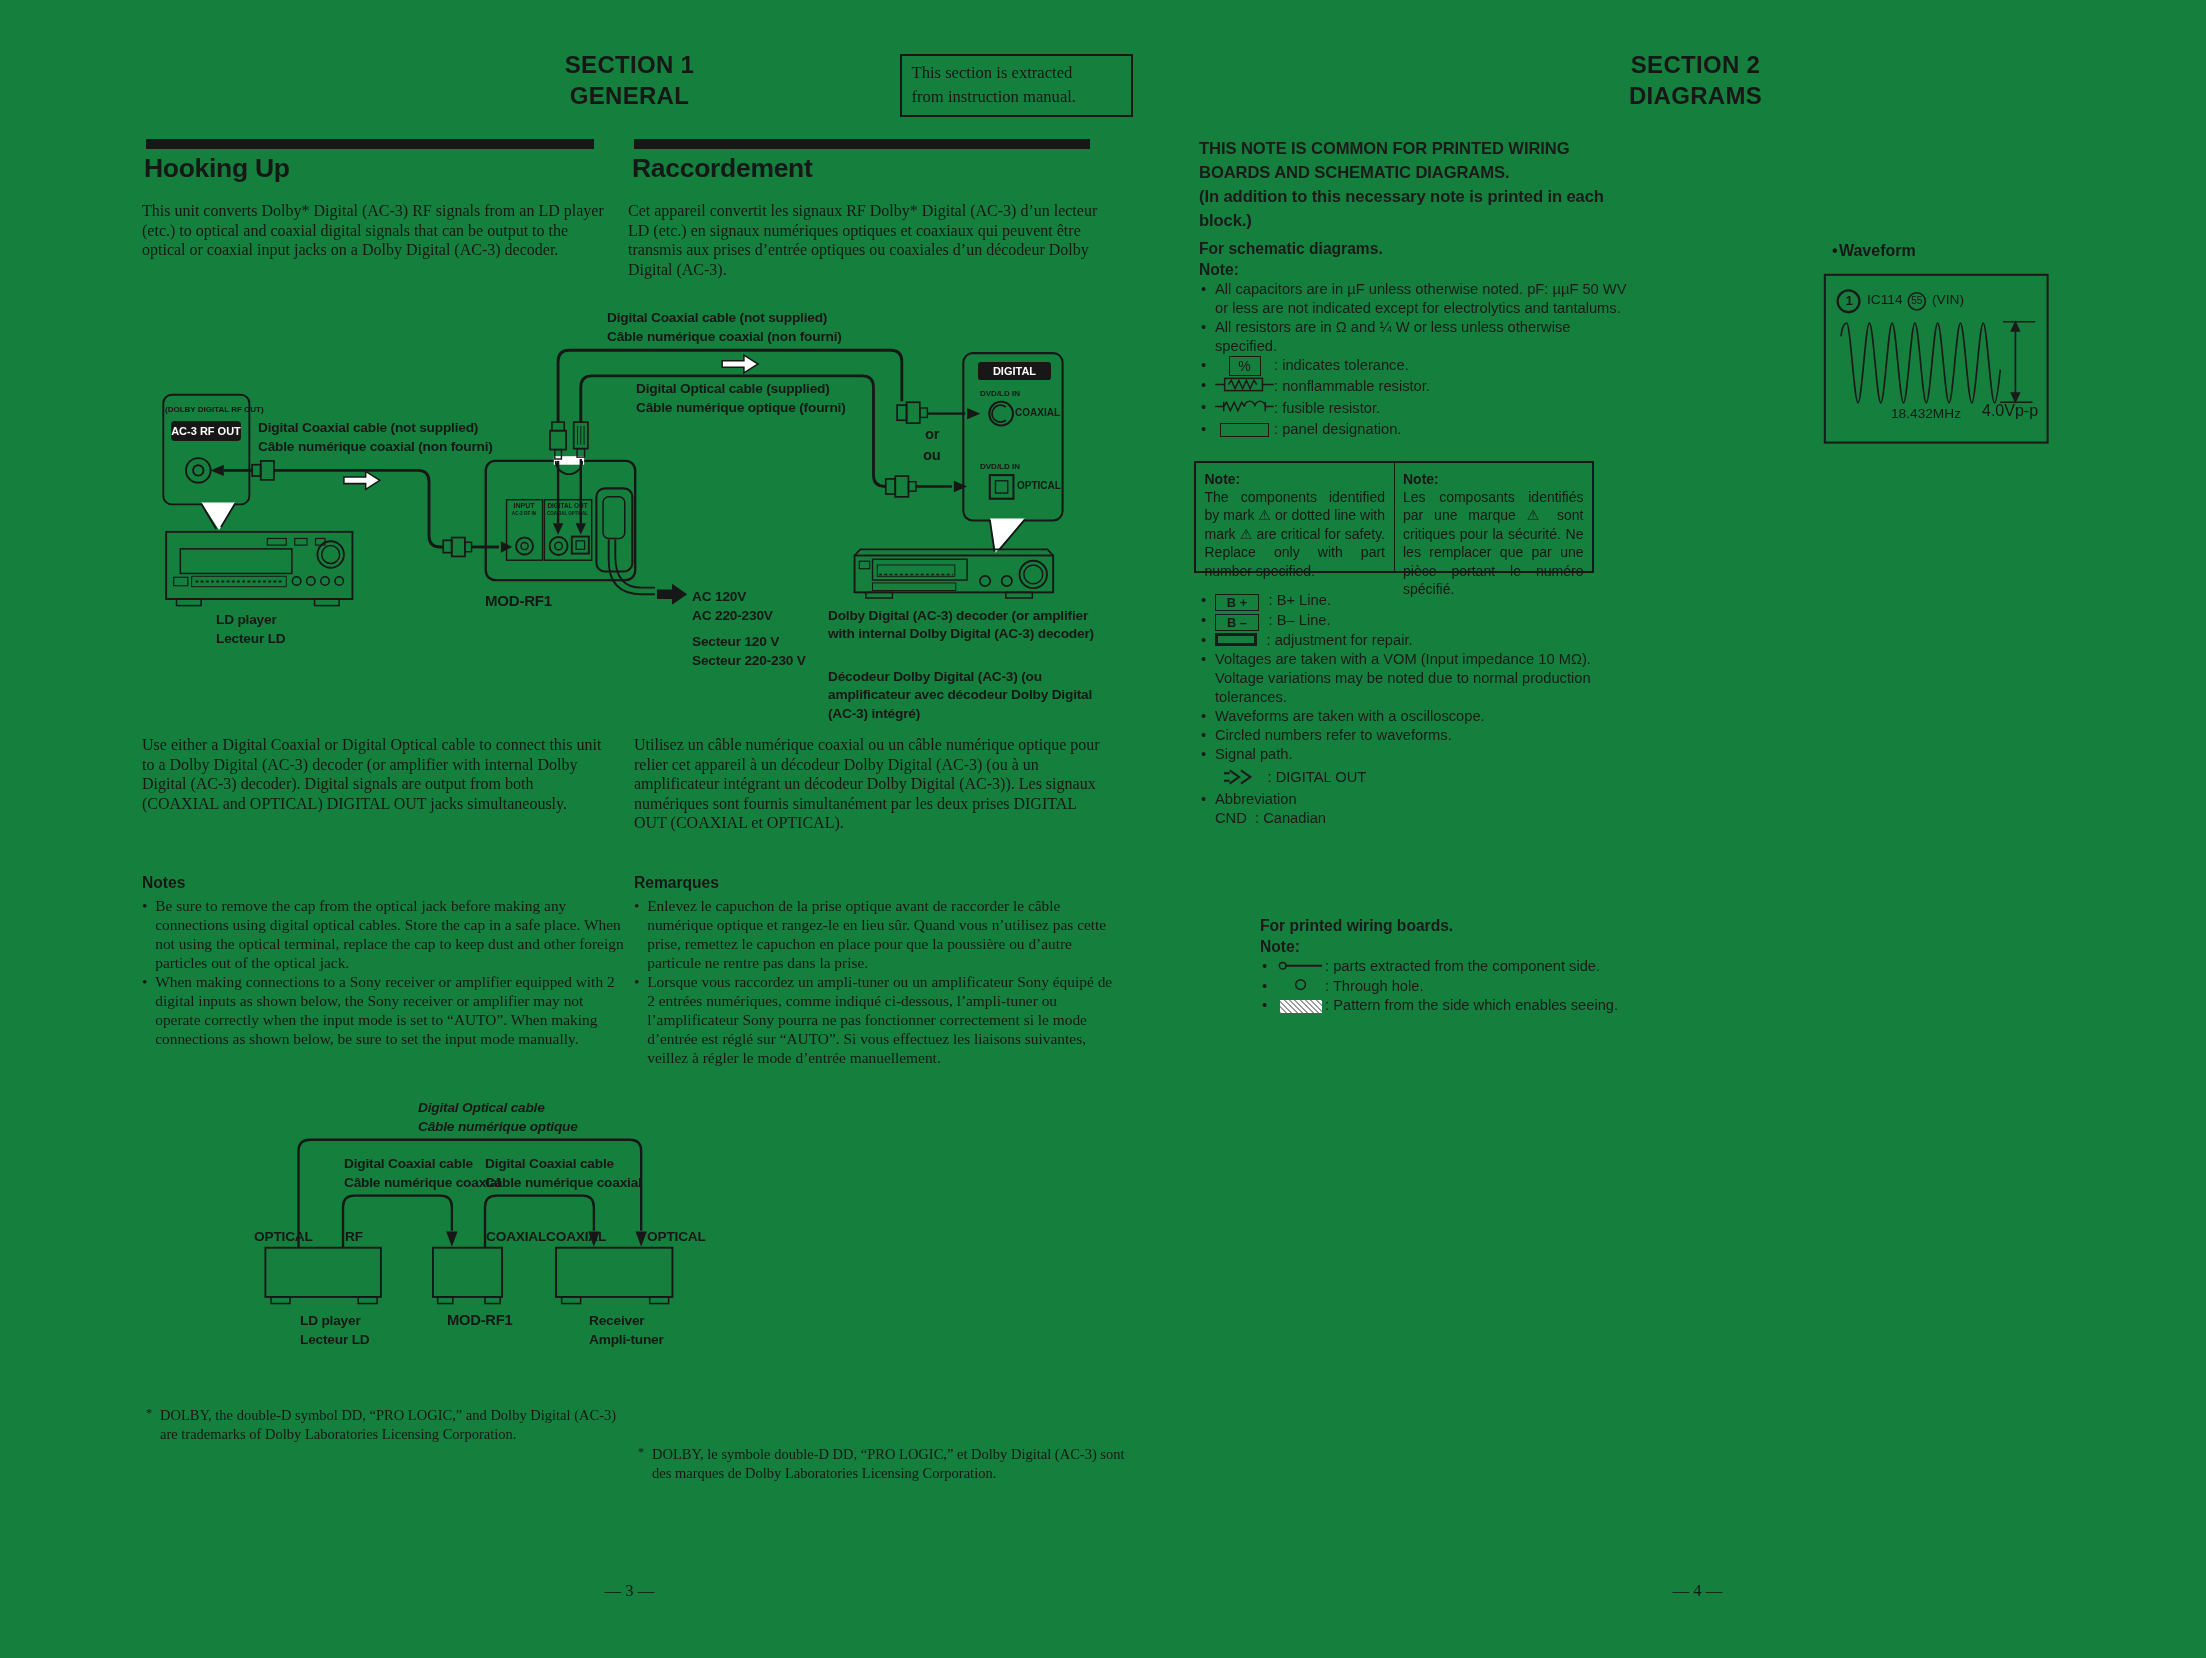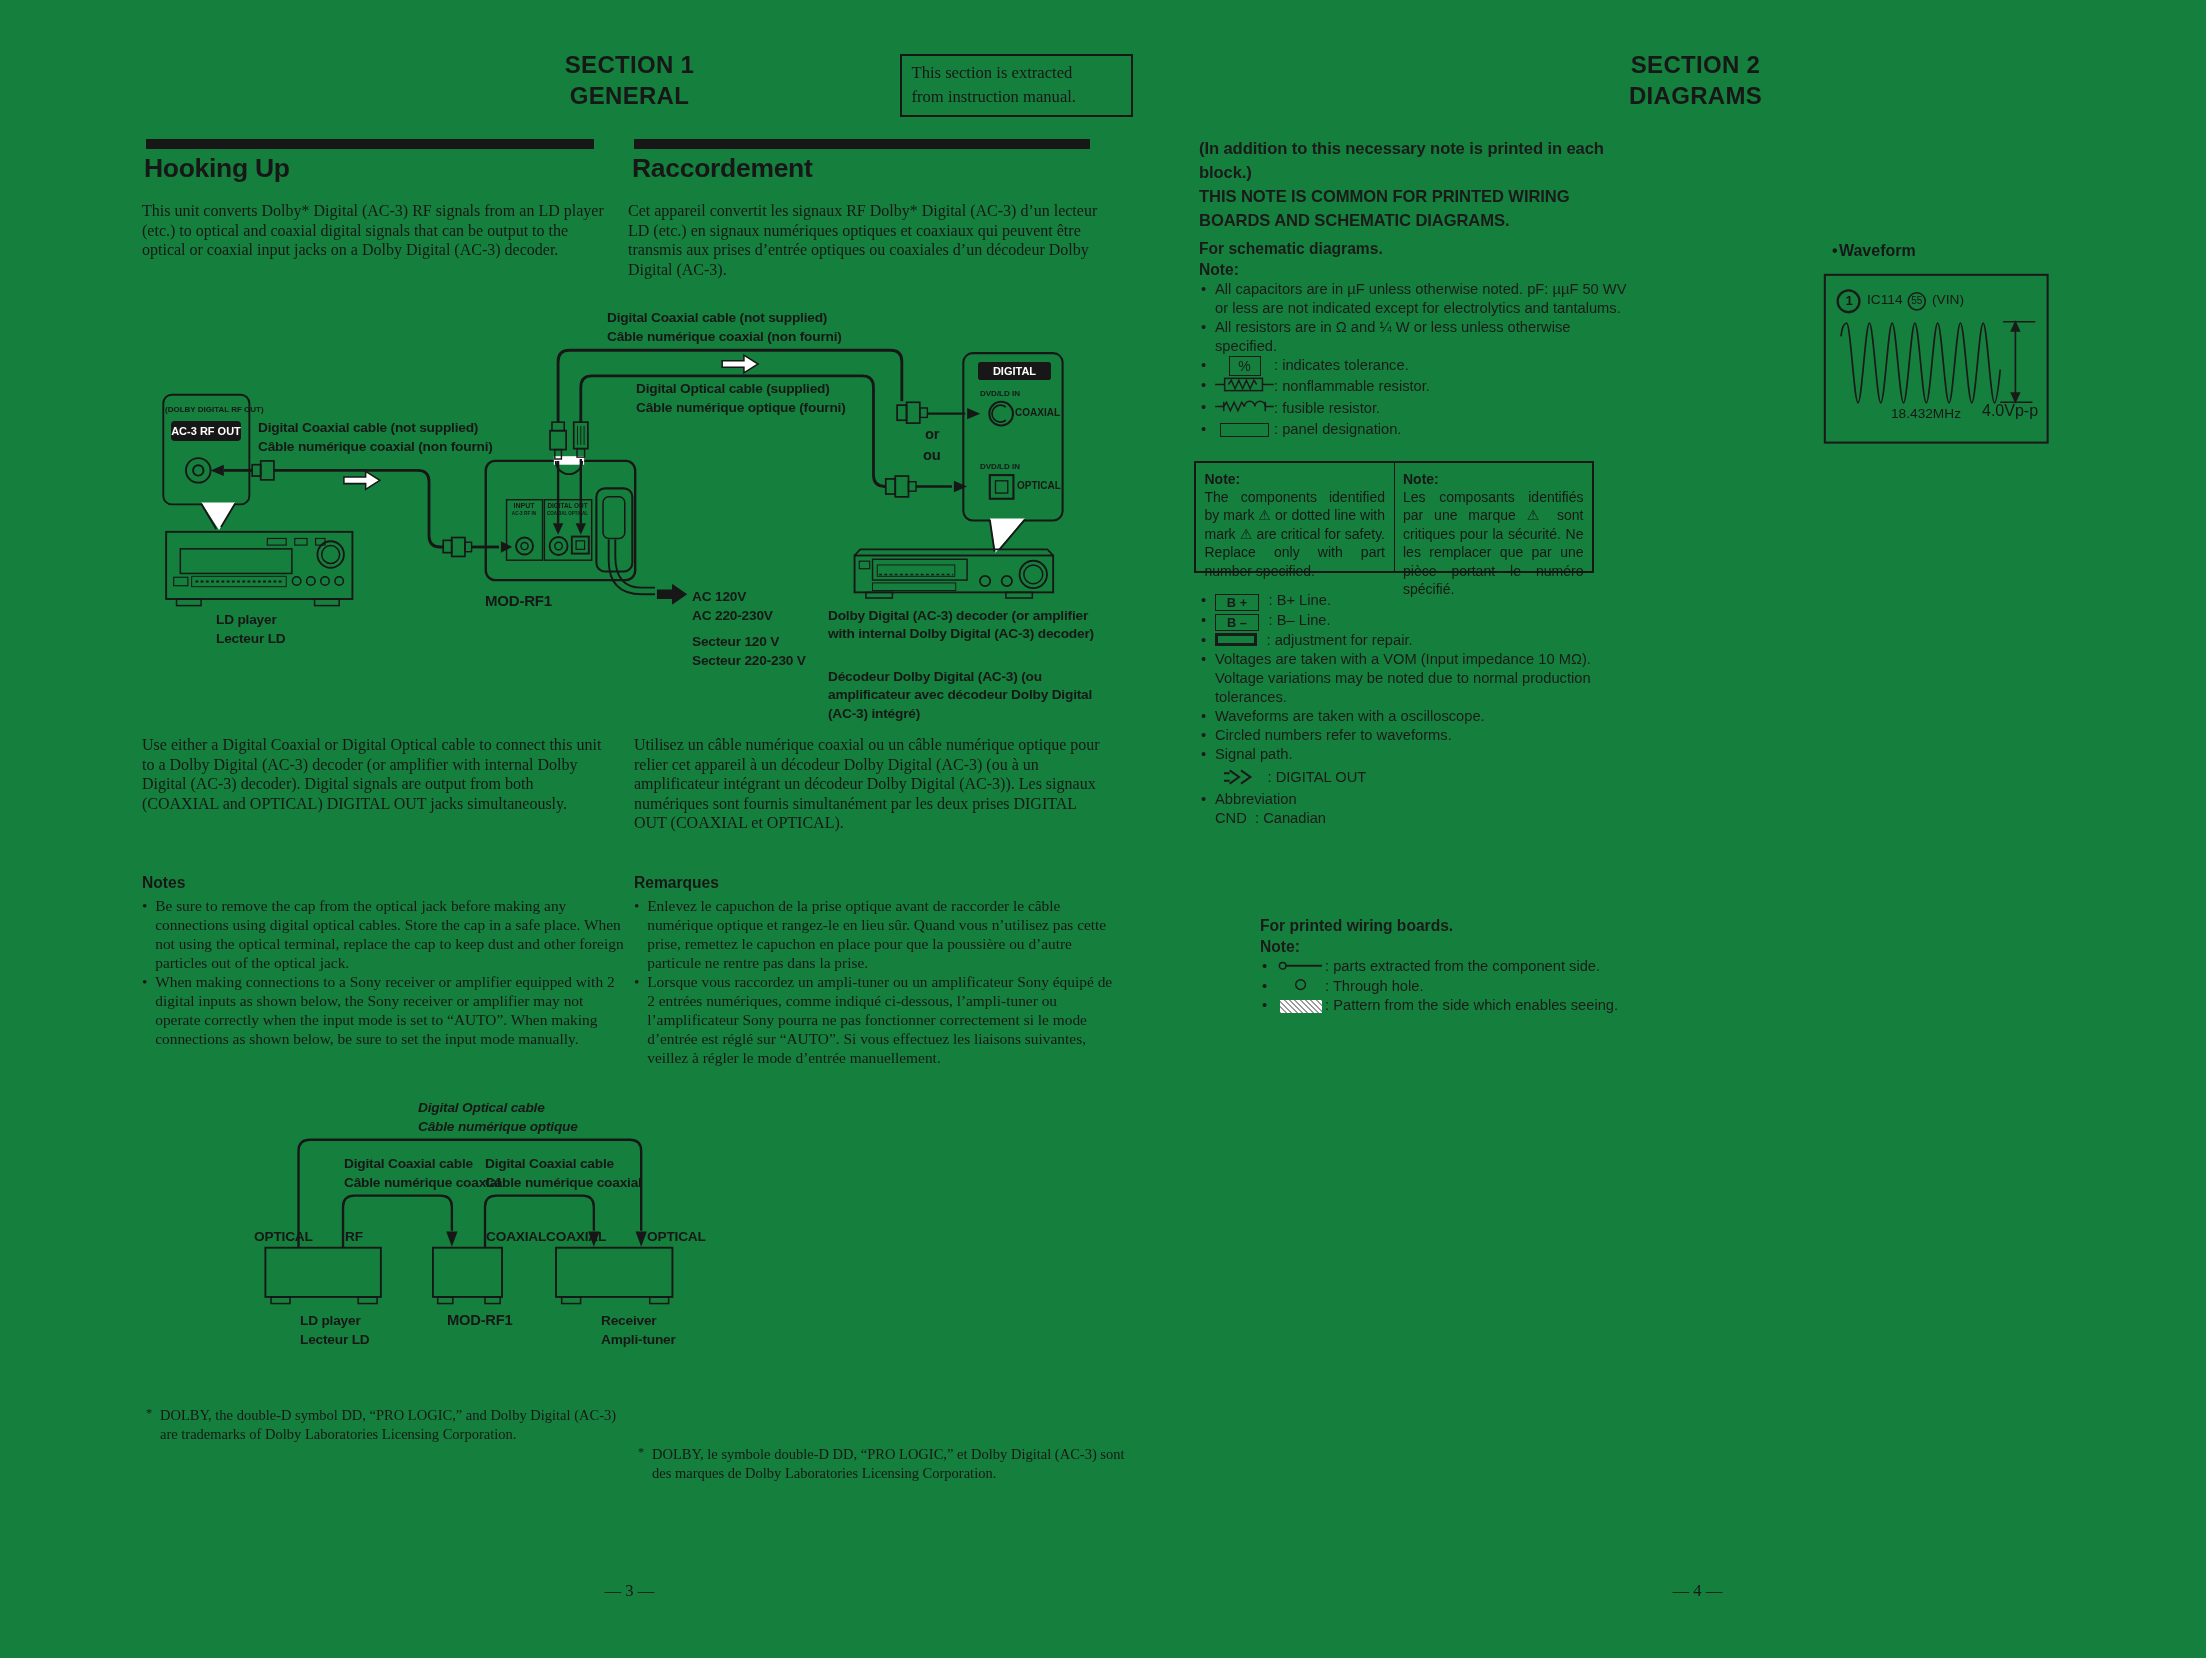--- a/index.html
+++ b/index.html
@@ -292,37 +292,37 @@
   <div class="d lbl" style="left:254px;top:1227px;">OPTICAL</div>
   <div class="d lbl" style="left:345px;top:1227px;">RF</div>
   <div class="d lbl" style="left:486px;top:1227px;">COAXIAL</div>
   <div class="d lbl" style="left:546px;top:1227px;">COAXIAL</div>
   <div class="d lbl" style="left:647px;top:1227px;">OPTICAL</div>
   <div class="d lbl" style="left:300px;top:1311px;">
     <div>LD player</div>
     <div>Lecteur LD</div>
   </div>
   <div class="d lbl" style="left:447px;top:1311px;font-size:14.7px;">MOD-RF1</div>
-  <div class="d lbl" style="left:589px;top:1311px;margin-left:12px;">
+  <div class="d lbl" style="left:589px;top:1311px;">
     <div>Receiver</div>
     <div>Ampli-tuner</div>
   </div>
 
   <div class="d footnote" style="left:144px;top:1406px;width:473px;">
     <span class="star">*</span>
     <span>DOLBY, the double-D symbol DD, “PRO LOGIC,” and Dolby Digital (AC-3) are trademarks of Dolby Laboratories Licensing Corporation.</span>
   </div>
   <div class="d footnote" style="left:636px;top:1406px;width:473px;">
     <span class="star">*</span>
     <span>DOLBY, le symbole double-D DD, “PRO LOGIC,” et Dolby Digital (AC-3) sont des marques de Dolby Laboratories Licensing Corporation.</span>
   </div>
 
   <div class="d rc" style="left:1199px;top:137px;width:426px;">
+    <div class="rc-head">THIS NOTE IS COMMON FOR PRINTED WIRING BOARDS AND SCHEMATIC DIAGRAMS.</div>
     <div class="rc-head">(In addition to this necessary note is printed in each block.)</div>
-    <div class="rc-head">THIS NOTE IS COMMON FOR PRINTED WIRING BOARDS AND SCHEMATIC DIAGRAMS.</div>
   </div>
 
   <div class="d rc" style="left:1199px;top:238px;width:428px;">
     <div class="rc-sub">For schematic diagrams.</div>
     <div class="rc-sub">Note:</div>
     <div class="rc-item">All capacitors are in µF unless otherwise noted.  pF: µµF 50 WV or less are not indicated except for electrolytics and tantalums.</div>
     <div class="rc-item">All resistors are in Ω and ¼ W or less unless otherwise specified.</div>
     <div class="rc-item">
       <span class="slot"><span class="pct-box">%</span></span><span>: indicates tolerance.</span>
     </div>

